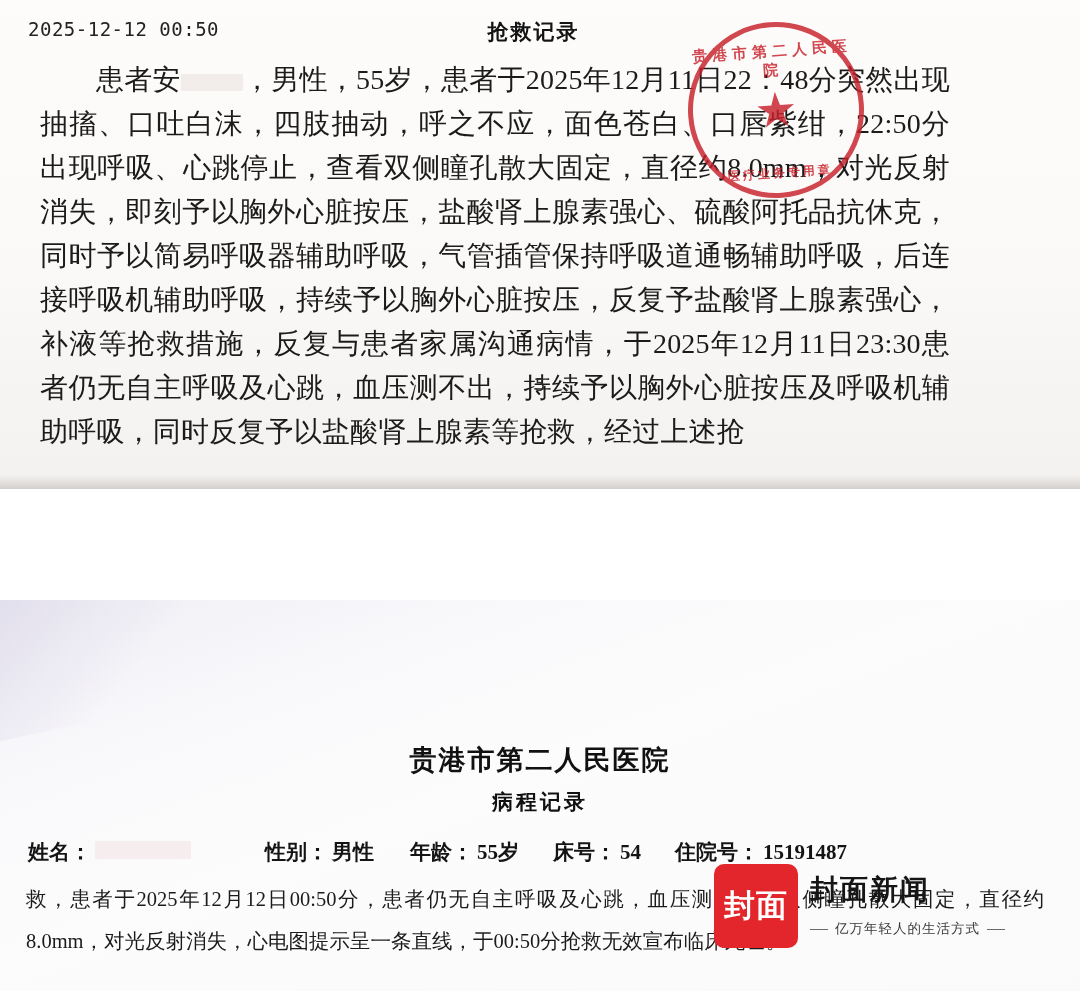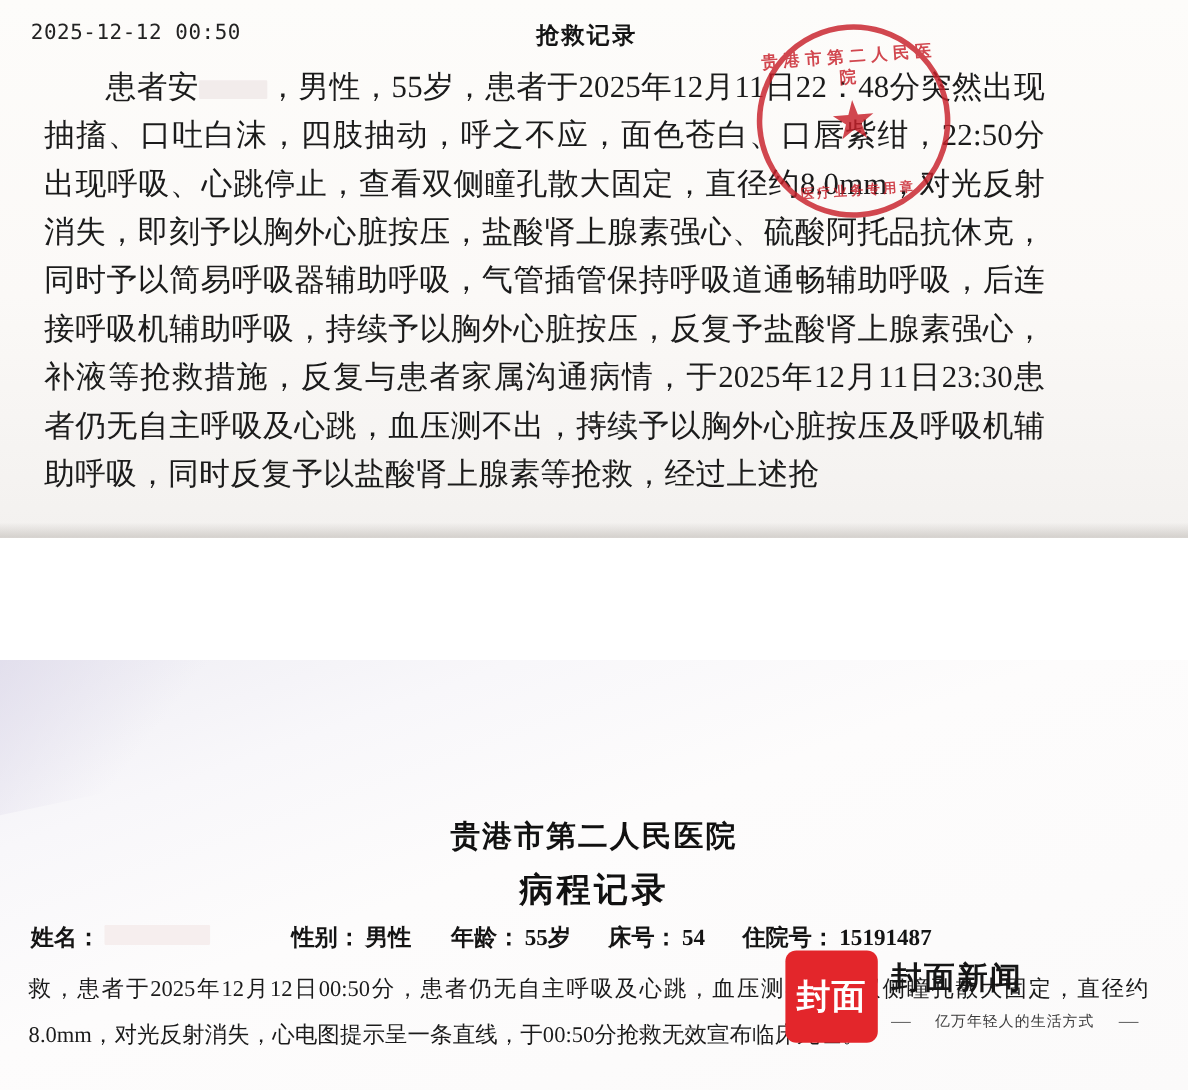--- a/index.html
+++ b/index.html
@@ -167,21 +167,21 @@
     font-size: 27px;
     font-weight: 700;
     letter-spacing: 2px;
     color: #111;
   }
   .doc-subtitle {
     position: absolute;
     left: 0; right: 0;
     top: 188px;
     text-align: center;
-    font-size: 31px;
+    font-size: 21px;
     font-weight: 700;
     letter-spacing: 3px;
     color: #111;
   }
   .field-row {
     position: absolute;
     left: 28px;
     right: 28px;
     top: 238px;
     display: flex;
@@ -258,21 +258,21 @@
     letter-spacing: 2px;
     line-height: 44px;
   }
   .wm-sub {
     margin-top: 8px;
     font-size: 13.5px;
     color: #3b3b3b;
     letter-spacing: 1px;
     display: flex;
     align-items: center;
-    gap: 22px;
+    gap: 7px;
   }
   .wm-rule {
     display: inline-block;
     width: 18px;
     height: 1px;
     background: #6a6a6a;
   }
 </style>
 </head>
 <body>

